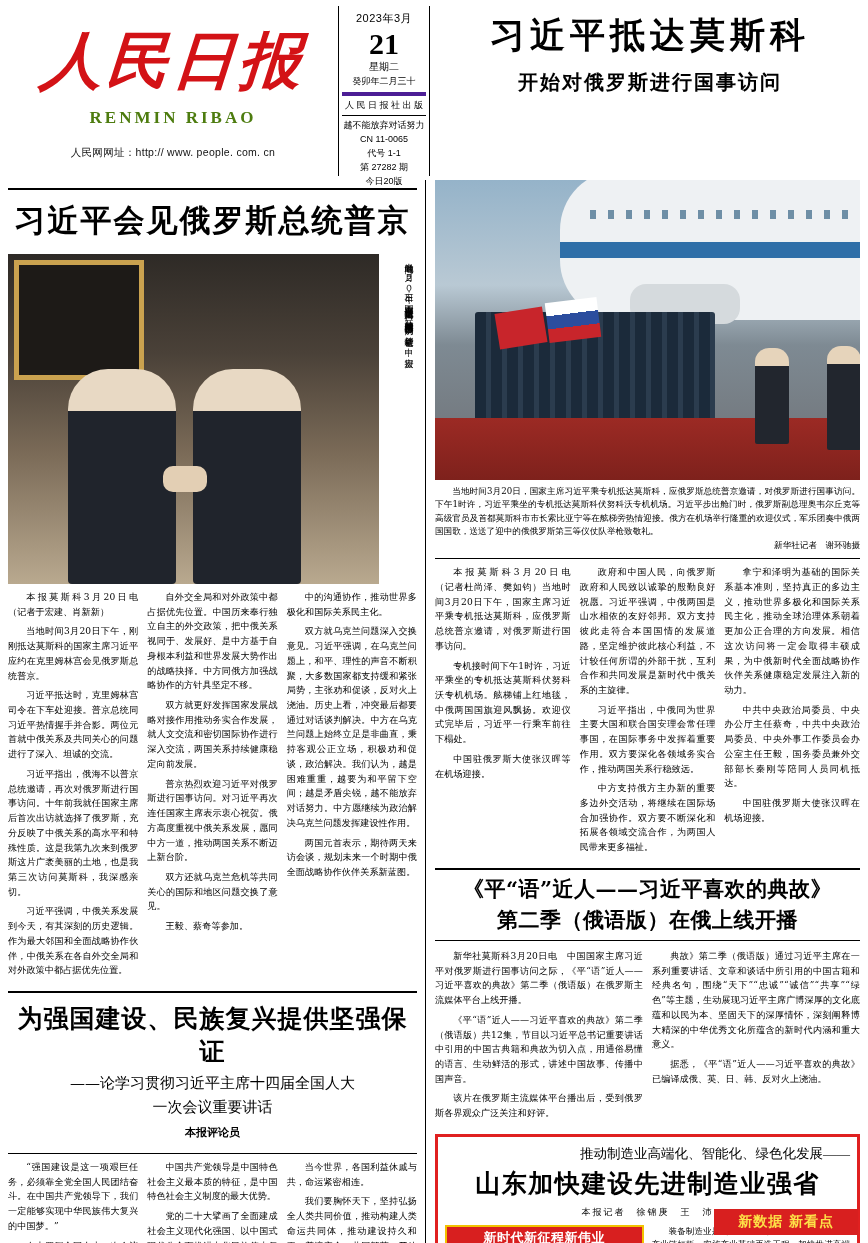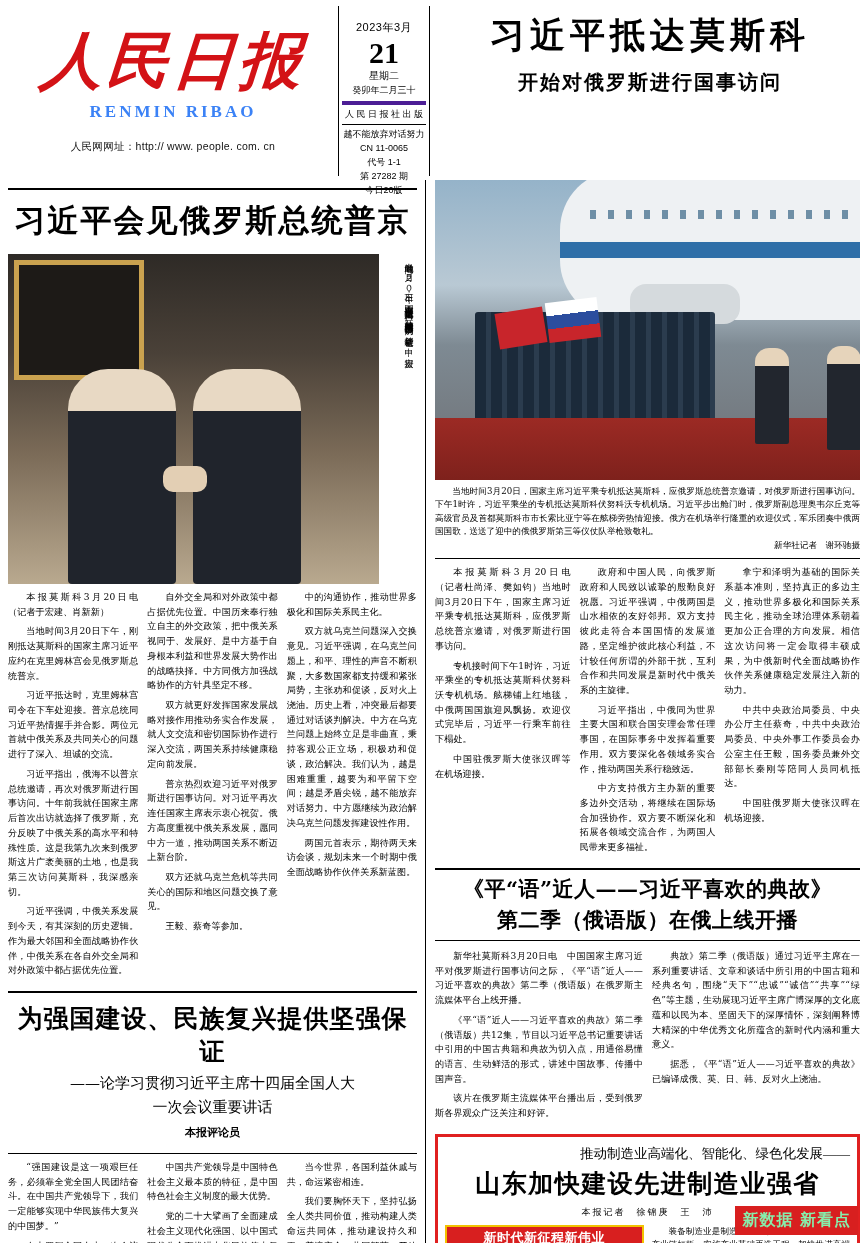--- a/index.html
+++ b/index.html
@@ -42,43 +42,43 @@
     font-style: italic;
     transform: skewX(-4deg);
     margin-top: 10px;
   }
   .logo-py {
     text-align: center;
     font-family: "Liberation Serif", serif;
     font-weight: 700;
     font-size: 17px;
     letter-spacing: 3px;
-    color: #3b82f6;
-    margin-top: 2px;
+    color: #4d7c0f;
+    margin-top: 8px;
   }
   .logo-url {
     text-align: center;
     font-size: 10.5px;
     color: #111;
     margin-top: 18px;
     letter-spacing: 0.3px;
   }
   .masthead-info {
     width: 92px;
     border-left: 1px solid #000;
     border-right: 1px solid #000;
     padding: 2px 3px;
     text-align: center;
     font-size: 9.5px;
     line-height: 1.5;
     display: flex;
     flex-direction: column;
     justify-content: flex-start;
   }
-  .mi-date { font-size: 11px; letter-spacing: 0.5px; margin-top: 11px;}
+  .mi-date { font-size: 11px; letter-spacing: 0.5px; margin-top: 2px;}
   .mi-day-num {
     font-size: 30px; font-weight: 700; line-height: 1.05;
     font-family: "Liberation Serif", serif;
     margin: 1px 0 0 0;
   }
   .mi-week { font-size: 10px; margin-bottom: 1px;}
   .mi-lunar { font-size: 9px; border-bottom: 4px solid #4c1d95; padding-bottom: 3px; margin-bottom: 3px;}
   .mi-line { font-size: 9px; line-height: 1.55; }
   .mi-sep { border-top: 1px solid #000; margin: 3px 0; }
 
@@ -365,25 +365,25 @@
     line-height: 1.6;
     text-align: justify;
     text-indent: 2em;
     margin: 0 0 4px;
   }
 
   .newdata {
     position: absolute;
     right: 10px; bottom: 8px;
     background: #d81f1f;
-    color: #86efac;
-    font-family: "DejaVu Serif", "Liberation Serif", serif;
-    font-weight: 700;
-    font-size: 16px;
-    padding: 4px 7px;
+    color: #fde047;
+    font-family: "DejaVu Serif", "Liberation Serif", serif;
+    font-weight: 700;
+    font-size: 14px;
+    padding: 4px 24px;
     letter-spacing: 1px;
   }
 </style>
 </head>
 <body>
 
 <div class="page">
 
   <div class="masthead">
 

